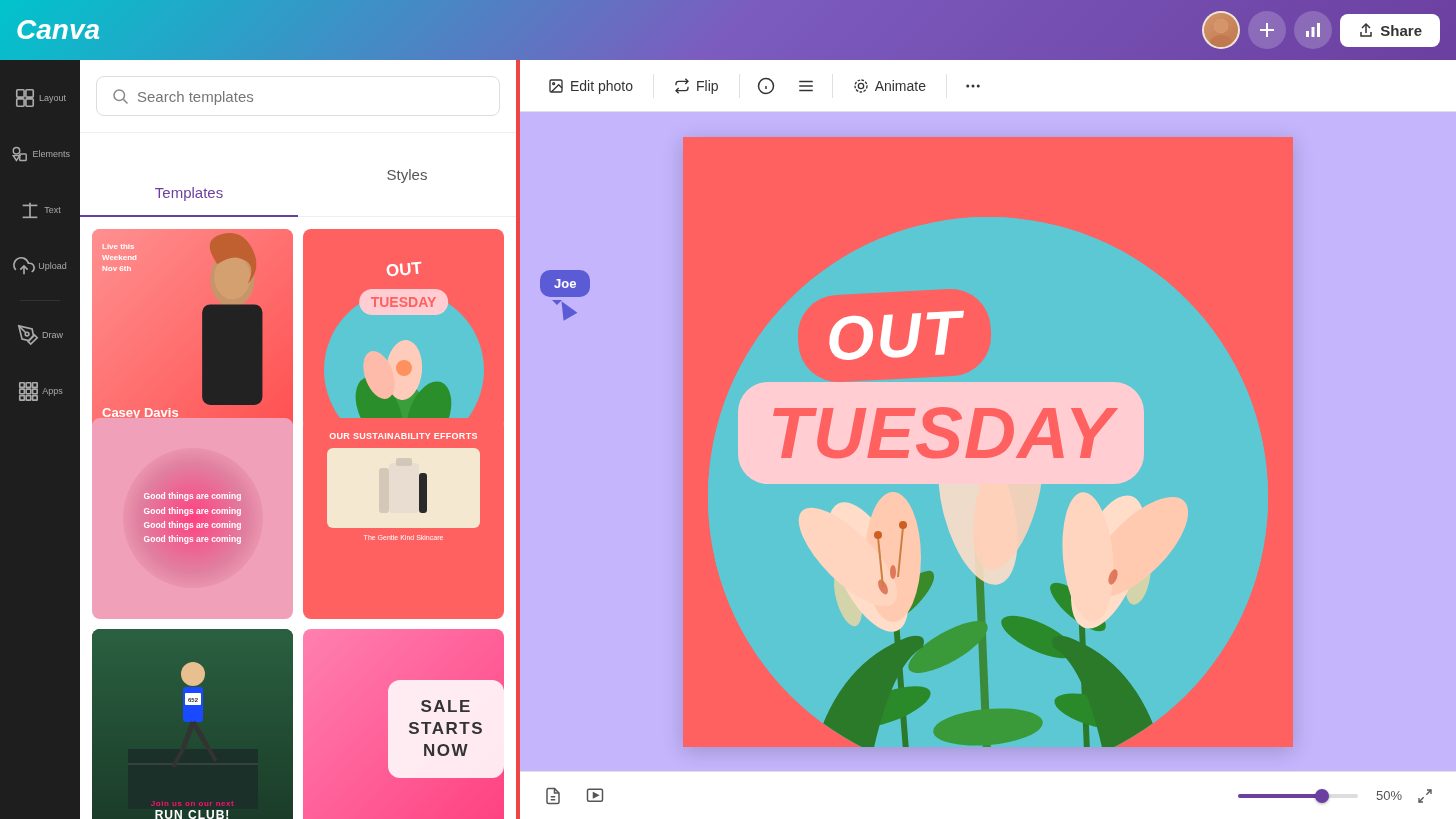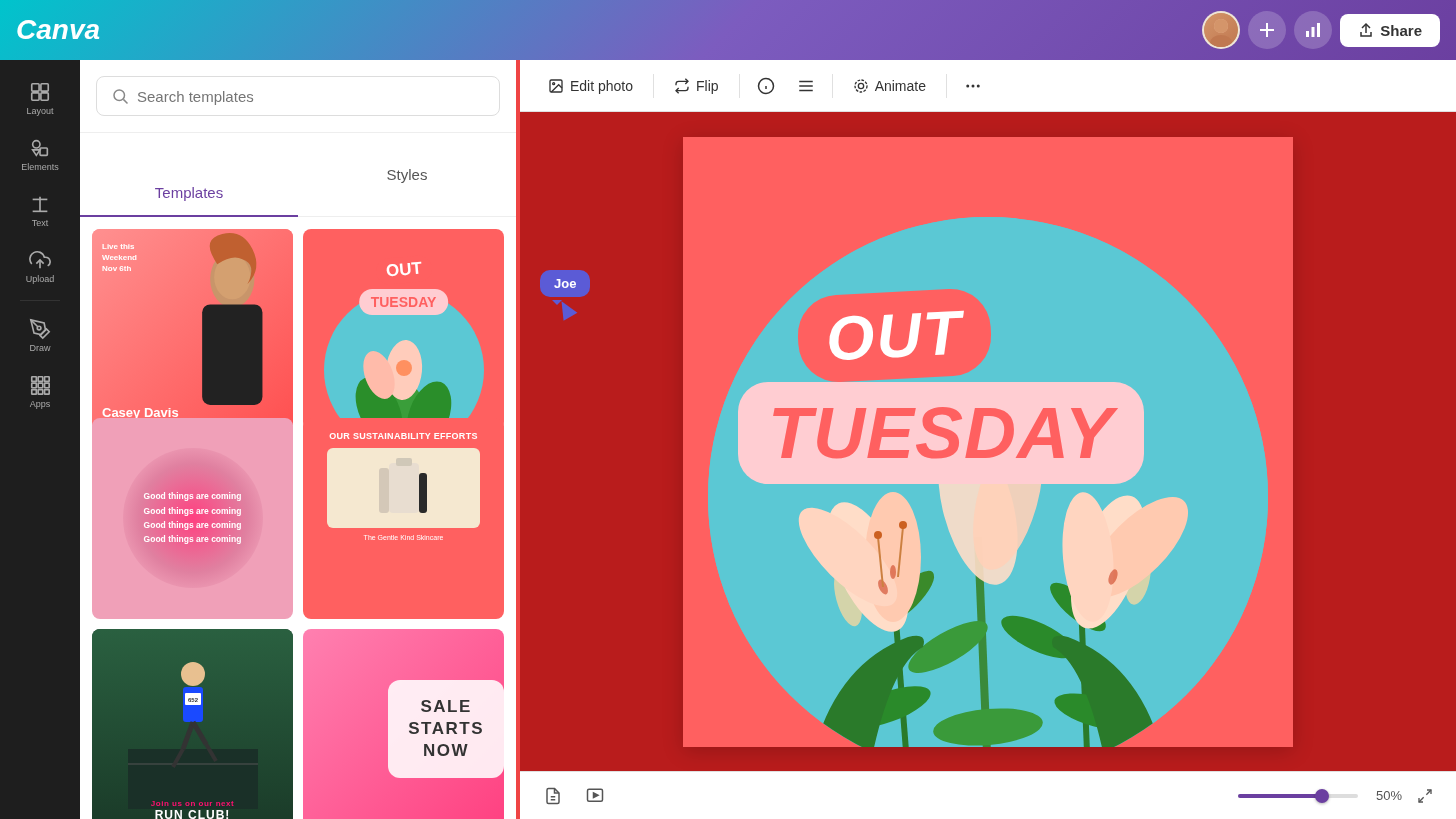--- a/index.html
+++ b/index.html
@@ -32,21 +32,21 @@
     .share-btn svg { width: 16px; height: 16px; }
 
     
     #sidebar {
       position: absolute; top: 60px; left: 0; width: 80px; bottom: 0;
       background: #1e1e1e; display: flex; flex-direction: column; align-items: center;
       padding-top: 12px; gap: 4px; z-index: 90;
     }
     .sidebar-item {
       width: 60px; height: 52px; border-radius: 8px; cursor: pointer;
-      display: flex; flex-direction: column; align-items: center; justify-content: center;
+      display: flex; flex-direction: row; align-items: center; justify-content: center;
       gap: 3px; color: #aaa; font-size: 10px;
     }
     .sidebar-item svg { width: 22px; height: 22px; }
     .sidebar-divider { width: 40px; height: 1px; background: #333; margin: 4px 0; }
 
     
     #templates-panel {
       position: absolute; top: 60px; left: 80px; width: 440px; bottom: 0;
       background: white; display: flex; flex-direction: column; z-index: 80;
       border-right: 4px solid #ef4444;
@@ -85,21 +85,21 @@
 
     
     .tc1 {
       background: linear-gradient(135deg, #f8c0c0 0%, #ff7070 100%);
       display: flex; flex-direction: column; position: relative; overflow: hidden;
     }
 
     
     #canvas-area {
       position: absolute; top: 60px; left: 520px; right: 0; bottom: 0;
-      background: #b91c1c; display: flex; flex-direction: column; border-radius: 21px;
+      background: #c4b5fd; display: flex; flex-direction: column; border-radius: 21px;
     }
     #toolbar {
       height: 52px; background: white; border-bottom: 1px solid #e0e0e0;
       display: flex; align-items: center; padding: 0 16px; gap: 4px;
     }
     .toolbar-btn {
       padding: 7px 12px; border: none; background: none; cursor: pointer;
       font-size: 14px; color: #333; border-radius: 6px; display: flex; align-items: center; gap: 6px;
       font-weight: 500;
     }

